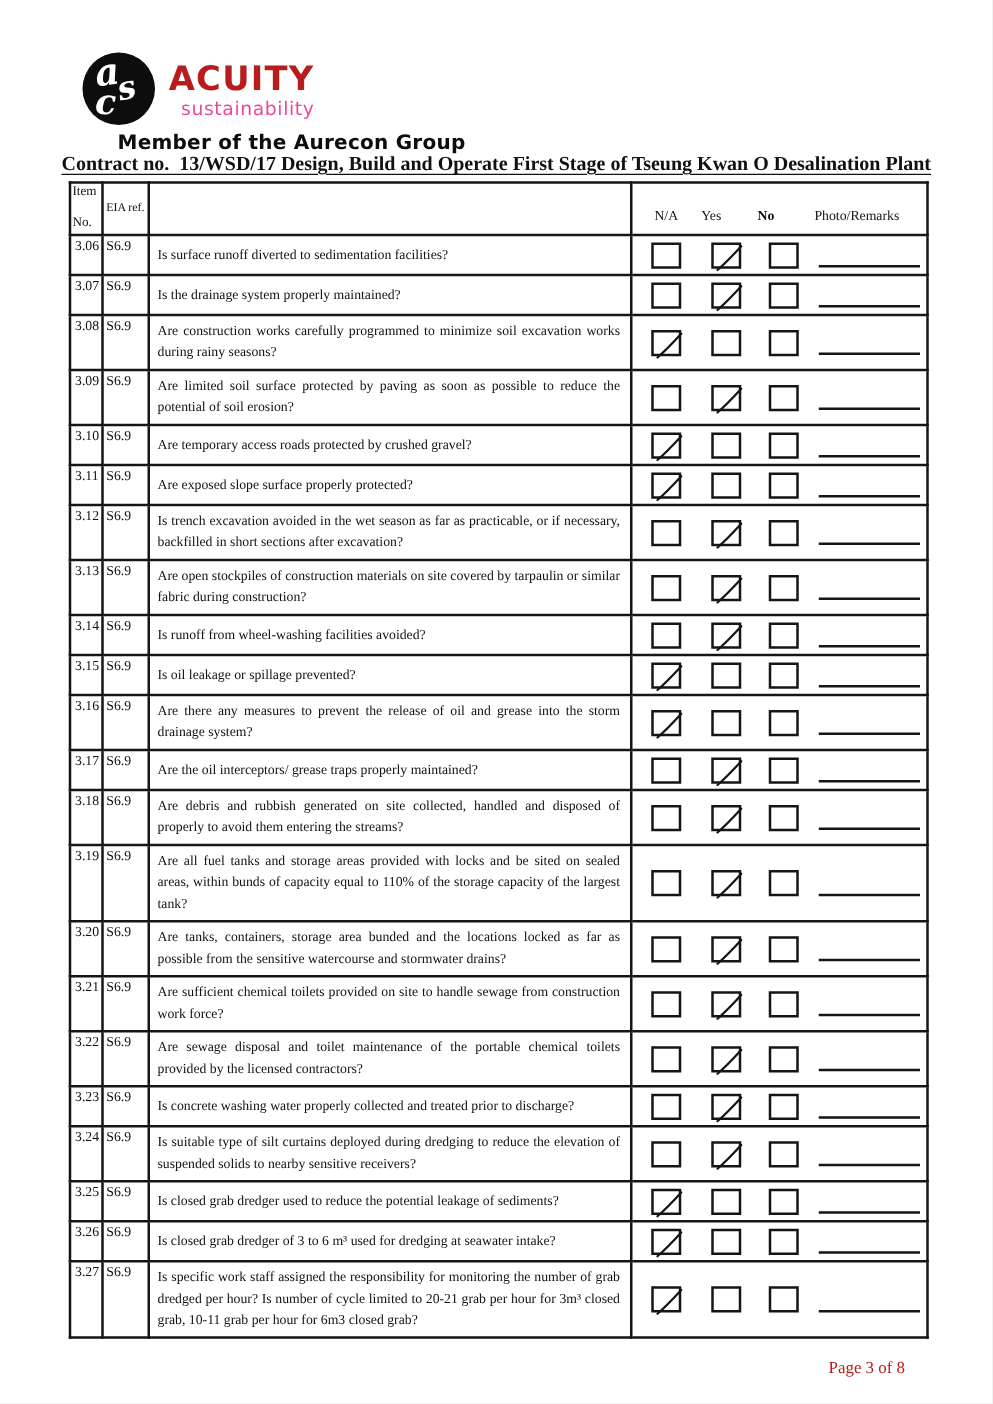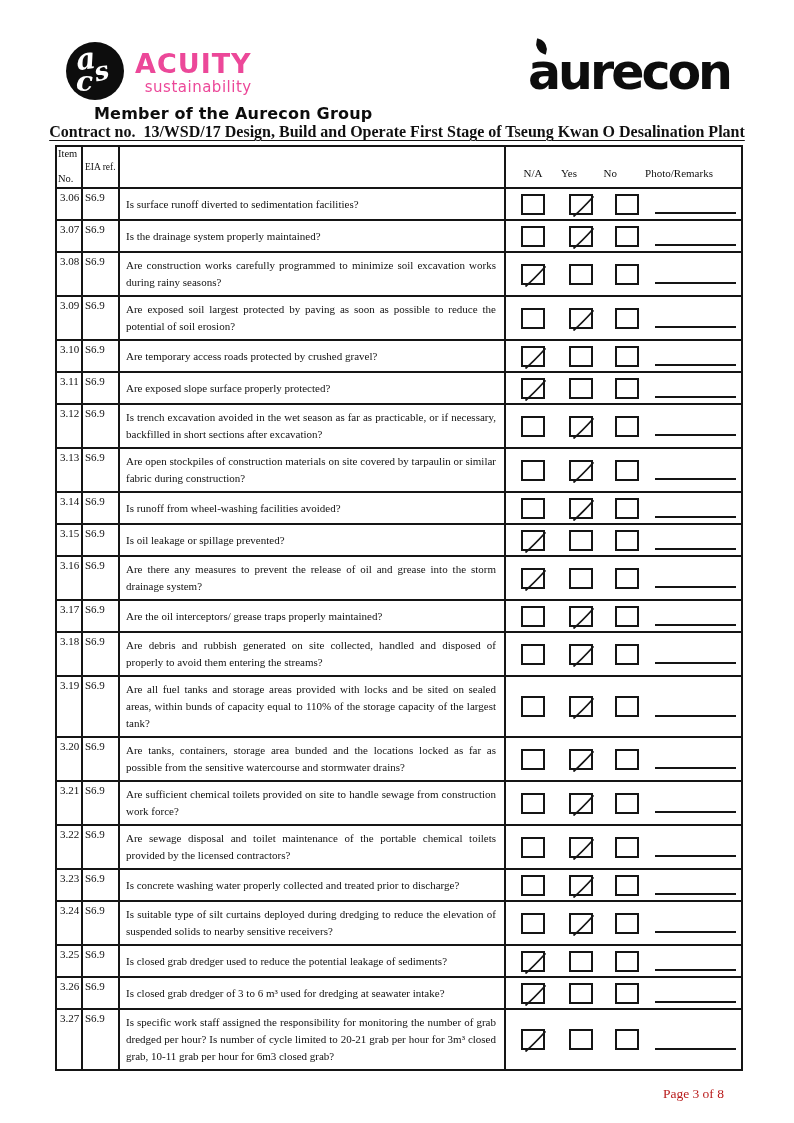--- a/index.html
+++ b/index.html
@@ -19,21 +19,21 @@
     background:#0d0d0d; flex:0 0 auto;
   }
   .acuity-circle span {
     position:absolute; color:#fff; font-family:"DejaVu Serif", serif;
     font-style:italic; font-weight:bold; line-height:1;
   }
   .acuity-circle .m-a { font-size:30px; left:10px; top:2px; transform:rotate(-8deg); }
   .acuity-circle .m-s { font-size:26px; left:28px; top:16px; transform:rotate(-14deg); }
   .acuity-circle .m-c { font-size:28px; left:10px; top:26px; }
   .acuity-words { margin-left:11px; padding-top:8px; font-family:"DejaVu Sans", sans-serif; }
-  .acuity-name { font-size:27px; font-weight:800; letter-spacing:1px; line-height:1; color:#ec4899; }
+  .acuity-name { font-size:27px; font-weight:800; letter-spacing:1px; line-height:1; color:#b91c1c; }
   .acuity-sub { font-size:15px; letter-spacing:.5px; color:#ec4899; text-align:right; margin-top:1px; }
   .acuity-tagline {
     font-family:"DejaVu Sans", sans-serif; font-size:16px; font-weight:bold;
     color:#0d0d0d; margin-top:4px; margin-left:28px; letter-spacing:.2px;
   }
   .aurecon {
     position:absolute; right:64px; top:6px;
     font-family:"DejaVu Sans", sans-serif; font-weight:900; font-size:49px;
     letter-spacing:-3px; line-height:1; color:#0d0d0d;
   }
@@ -59,21 +59,21 @@
 
   thead th { height:40px; vertical-align:top; font-weight:normal; text-align:left; }
   .h-item { font-size:10.5px; padding:2px 1px; }
   .h-item div { line-height:1; }
   .h-item .no { margin-top:14px; }
   .h-eia { font-size:9.5px; padding:15px 2px; }
   .h-checks { padding-top:20px; }
   .labels { display:flex; font-size:11px; }
   .lab-na  { width:24px; margin-left:15px; text-align:center; }
   .lab-yes { width:24px; margin-left:12px; text-align:center; }
-  .lab-no  { width:24px; margin-left:12px; text-align:right; }
+  .lab-no  { width:24px; margin-left:25px; text-align:left;font-weight:bold; }
   .lab-photo { flex:1; text-align:center; }
 
   td { height:31px; }
   td.c-item { vertical-align:top; font-size:11px; padding:2px 0 0 3px; }
   td.c-eia  { vertical-align:top; font-size:11px; padding:2px 0 16px 2px; }
   td.c-q {
     vertical-align:middle; font-size:11px; line-height:17px;
     padding:4px 8px 4px 6px; text-align:justify;
   }
   td.c-checks { vertical-align:middle; }
@@ -110,24 +110,20 @@
           <span class="m-a">a</span>
           <span class="m-s">s</span>
           <span class="m-c">c</span>
         </div>
         <div class="acuity-words">
           <div class="acuity-name">ACUITY</div>
           <div class="acuity-sub">sustainability</div>
         </div>
       </div>
       <div class="acuity-tagline">Member of the Aurecon Group</div>
-    </div>
-    <div class="aurecon">
-      <span class="leaf"></span>
-      <span>aurecon</span>
     </div>
   </div>
 
   <div class="doc-title">Contract no.  13/WSD/17 Design, Build and Operate First Stage of Tseung Kwan O Desalination Plant</div>
 
   <table class="checklist">
     <colgroup>
         <col class="c1">
         <col class="c2">
         <col class="c3">
@@ -214,21 +210,21 @@
           
         </span>
         <span class="remarks-line"></span>
       </div>
     </td>
   </tr>
 
   <tr>
     <td class="c-item">3.09</td>
     <td class="c-eia">S6.9</td>
-    <td class="c-q">Are exposed soil largest protected by paving as soon as possible to reduce the potential of soil erosion?</td>
+    <td class="c-q">Are limited soil surface protected by paving as soon as possible to reduce the potential of soil erosion?</td>
     <td class="c-checks">
       <div class="checks">
         <span class="box b-na">
           
         </span>
         <span class="box b-yes checked">
           <svg class="tick" width="28" height="27" viewBox="0 0 28 27">
                   <path d="M5 23 Q12 17 24 4" stroke="#151515" stroke-width="1.8" fill="none" stroke-linecap="round"></path>
                 </svg>
         </span>

